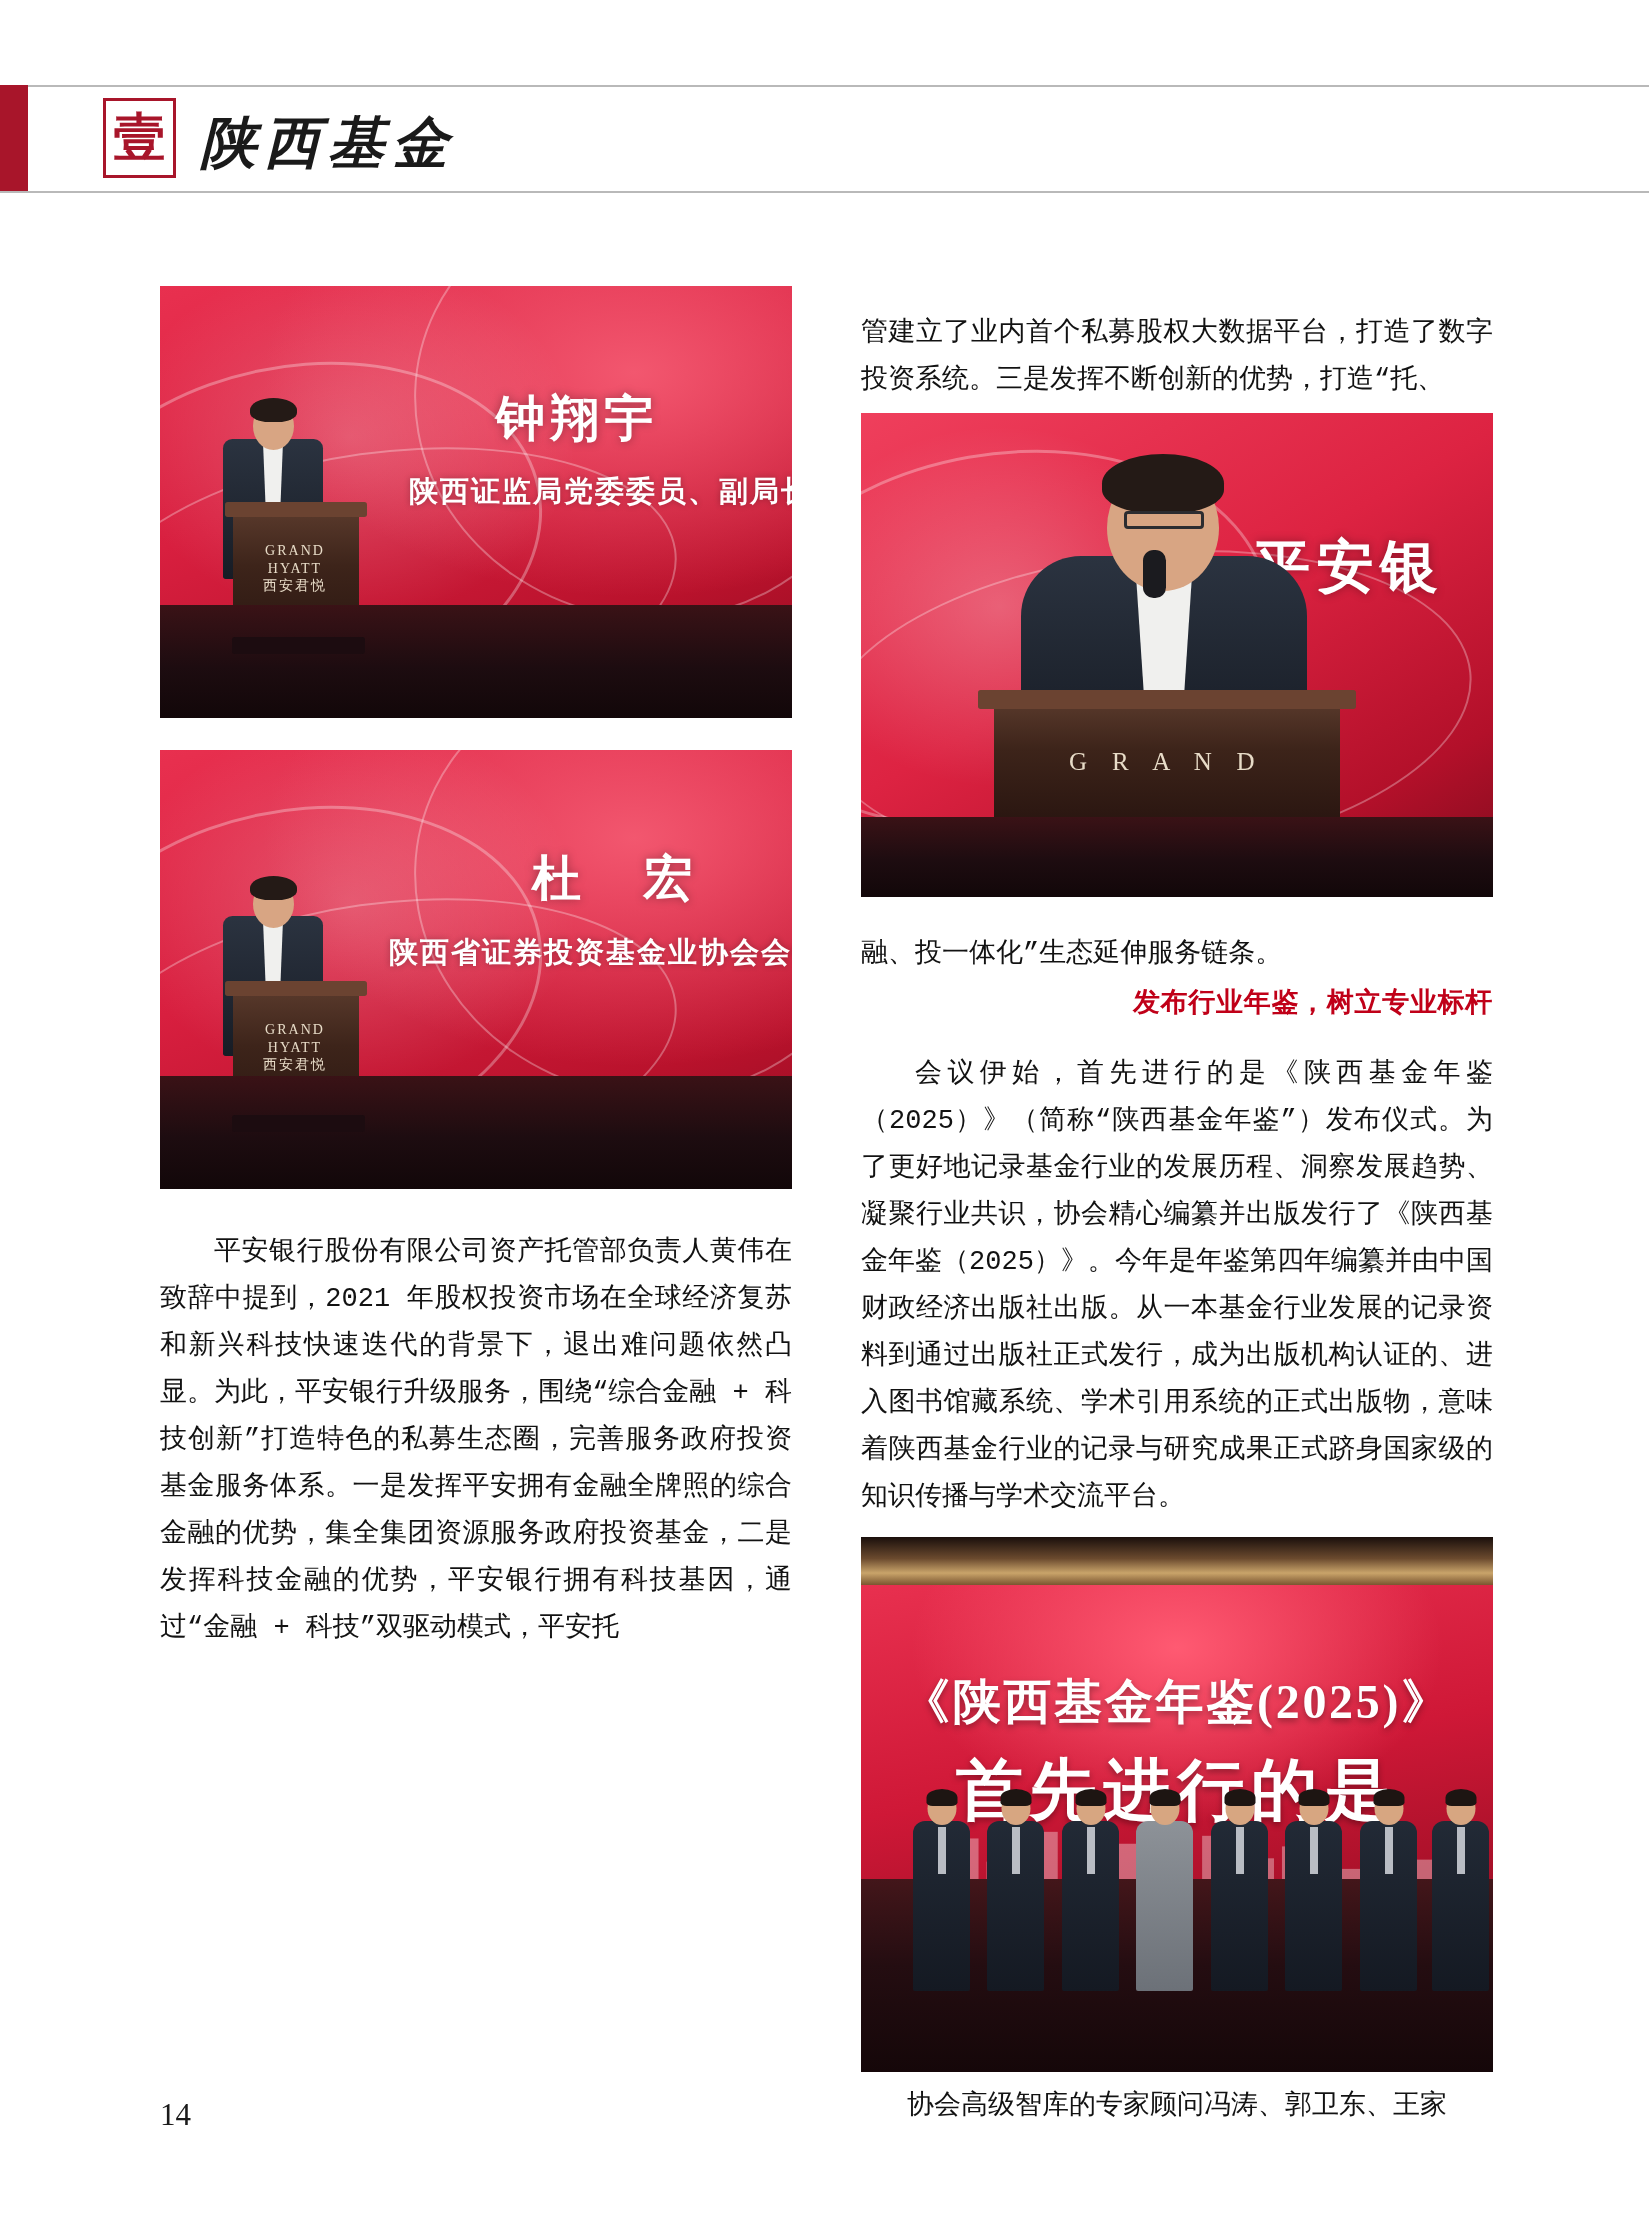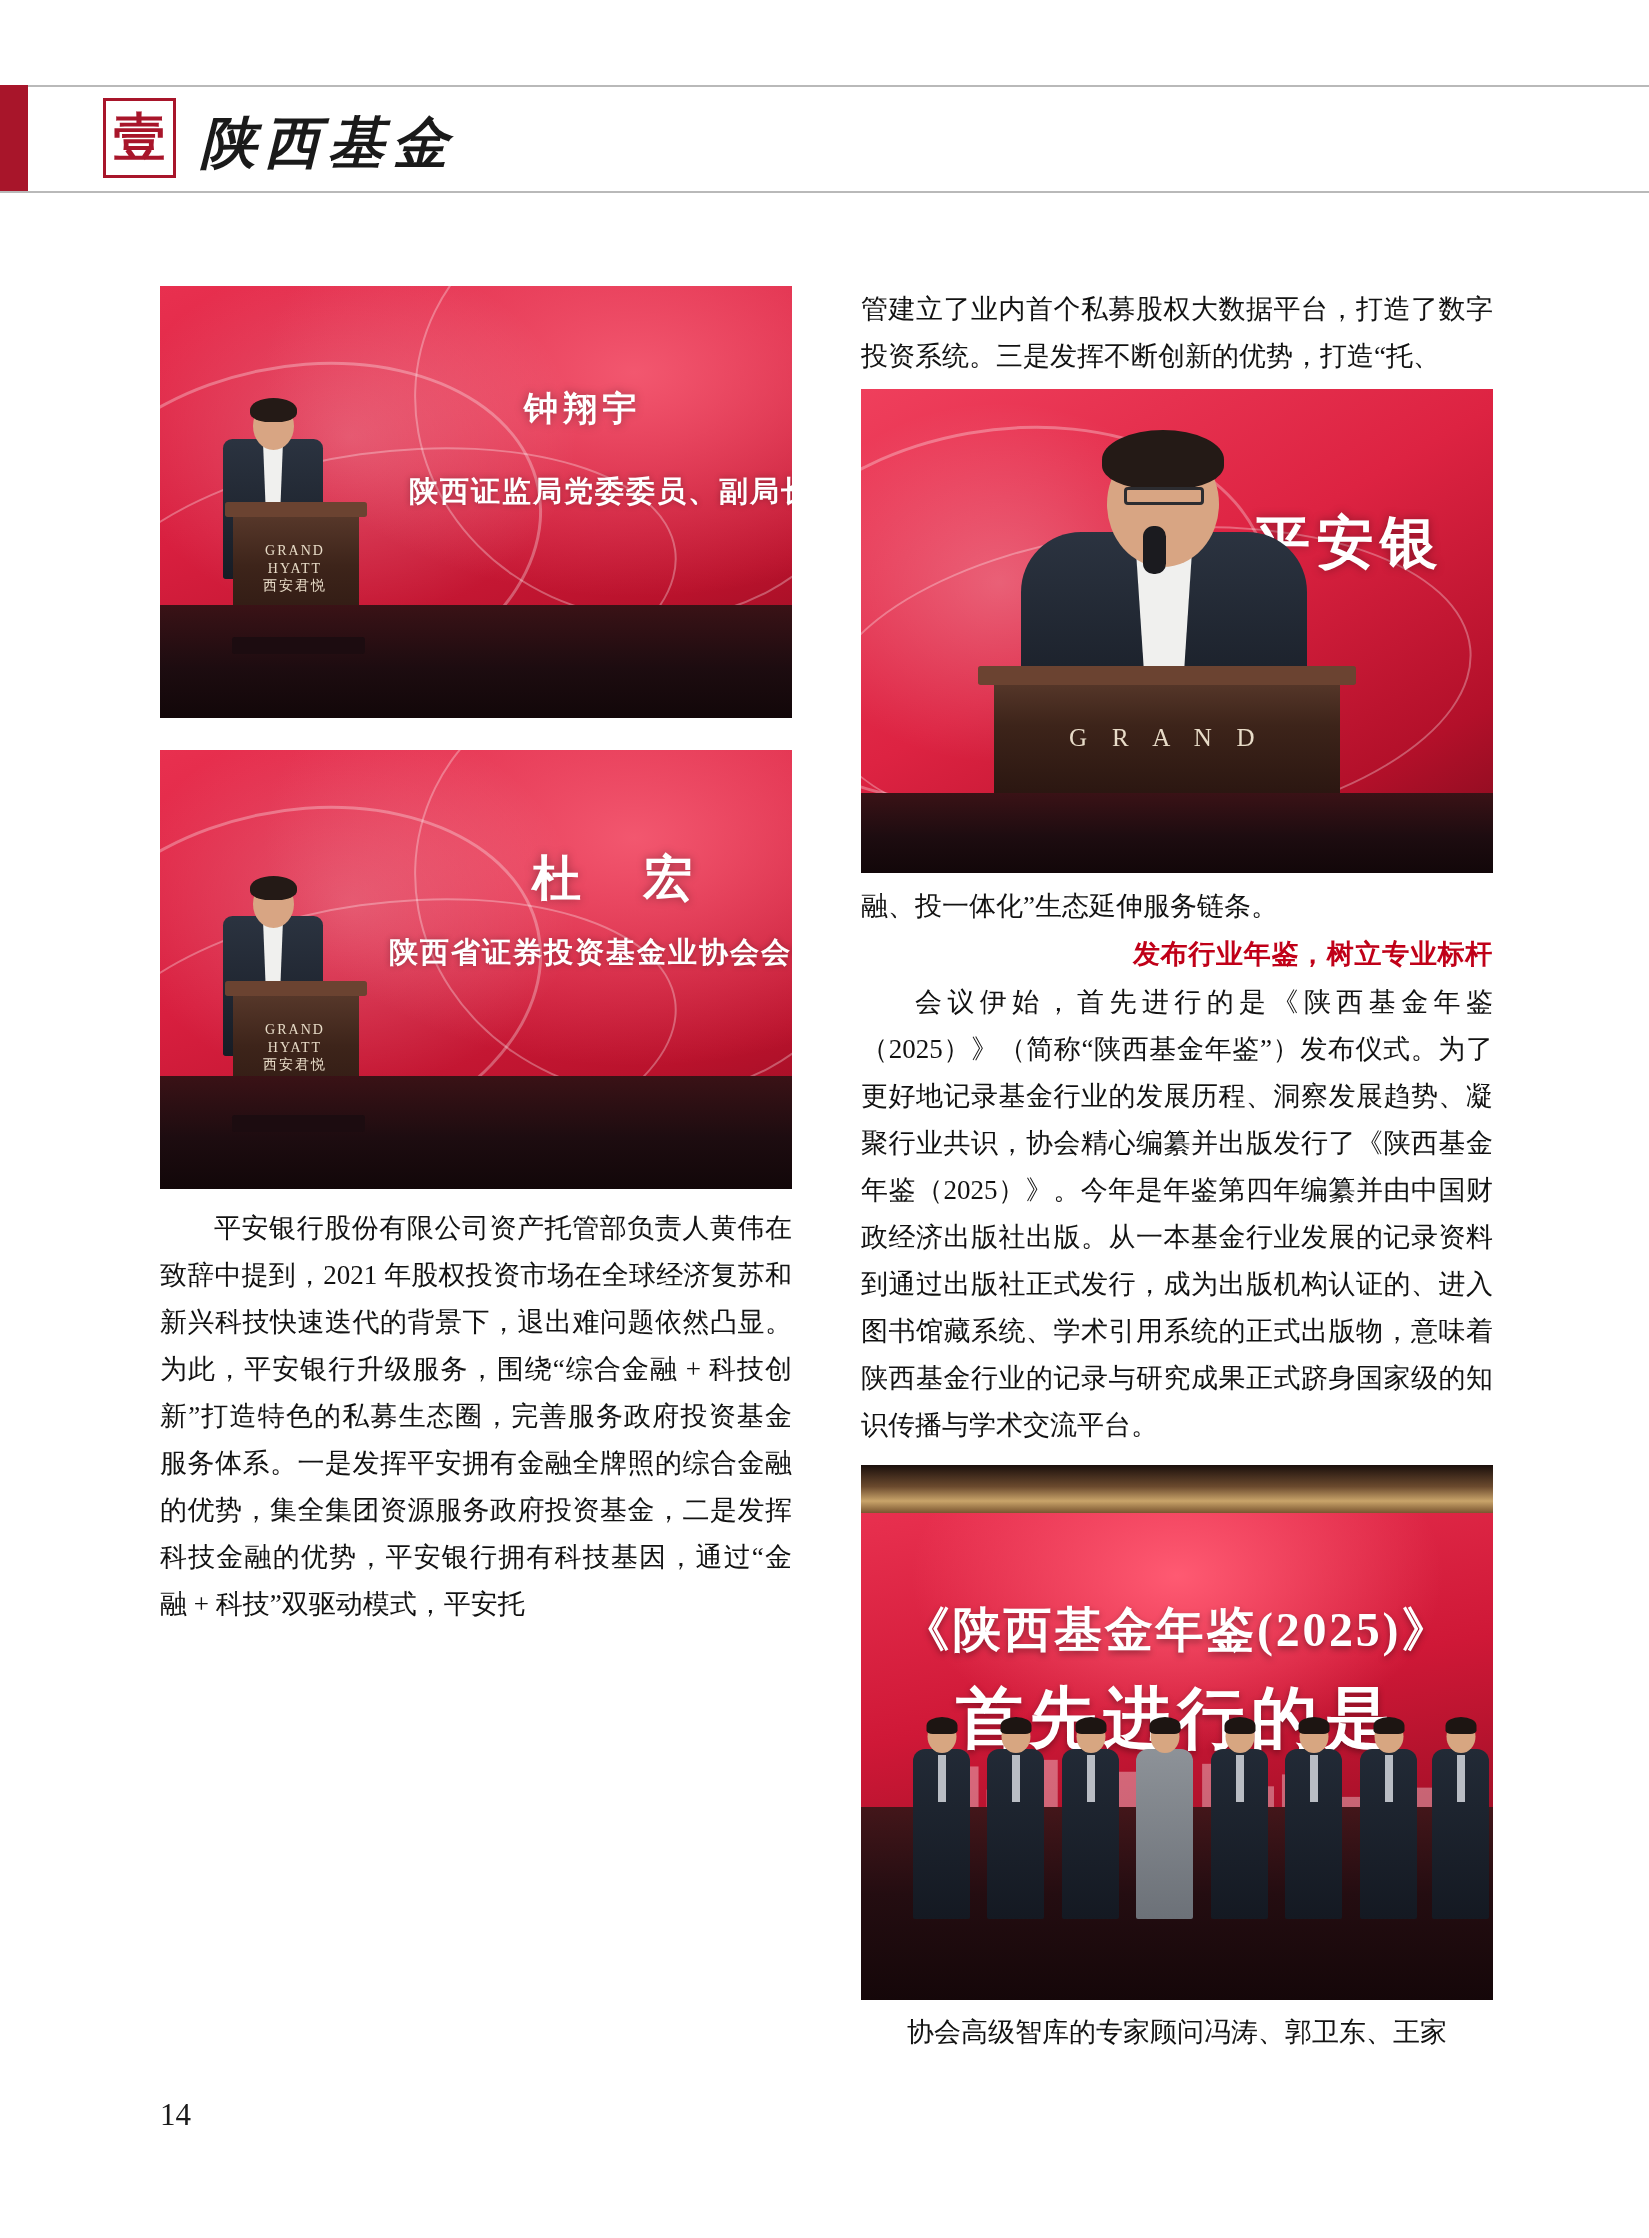--- a/index.html
+++ b/index.html
@@ -61,27 +61,28 @@
 
   
   .col {
     position: absolute;
     width: 632px;
   }
   .col-left  { left: 160px;  top: 286px; }
   .col-right { left: 861px; top: 286px; }
 
   p.body {
-    font-family: Liberation Serif, serif;
+    font-family: Liberation Mono, monospace;
     font-size: 27px;
     line-height: 47px;
     color: #121212;
     text-align: justify;
     text-justify: inter-ideograph;
     text-indent: 54px;
+    margin-top: 24px;
   }
   p.body.noindent { text-indent: 0; }
   p.caption {
     font-family: "Liberation Serif", serif;
     font-size: 27px;
     line-height: 47px;
     color: #121212;
     text-align: center;
   }
   h3.subhead {
@@ -289,21 +290,21 @@
 </div>
 
 <div class="col col-left">
 
   <div class="photo p1">
     <div class="stage"></div>
     <div class="swoosh s1"></div>
     <div class="swoosh s2"></div>
     <div class="swoosh s3"></div>
 
-    <div class="slide-name" style="left:336px; top:100px; font-size:34px; letter-spacing:5.3px;margin-left:28px;">钟翔宇</div>
+    <div class="slide-name" style="left:336px; top:100px; font-size:49px; letter-spacing:5.3px;">钟翔宇</div>
     <div class="slide-sub" style="left:249px; top:186px; font-size:29px; letter-spacing:2px;">陕西证监局党委委员、副局长</div>
 
     <div class="speaker-body" style="left:63px; top:153px; width:100px; height:140px;"></div>
     <div class="speaker-shirt" style="left:63px; top:156px; width:100px; height:100px;"></div>
     <div class="speaker-head" style="left:93px; top:116px; width:41px; height:48px;"></div>
     <div class="speaker-hair" style="left:90px; top:112px; width:47px; height:24px;"></div>
 
     <div class="podium" style="left:73px; top:223px; width:126px; height:143px;"></div>
     <div class="podium-top" style="left:65px; top:216px; width:142px; height:14.6px;"></div>
     <div class="podium-plate" style="left:92px; top:256px; width:86px; font-size:14px; white-space:pre-line;">GRAND

